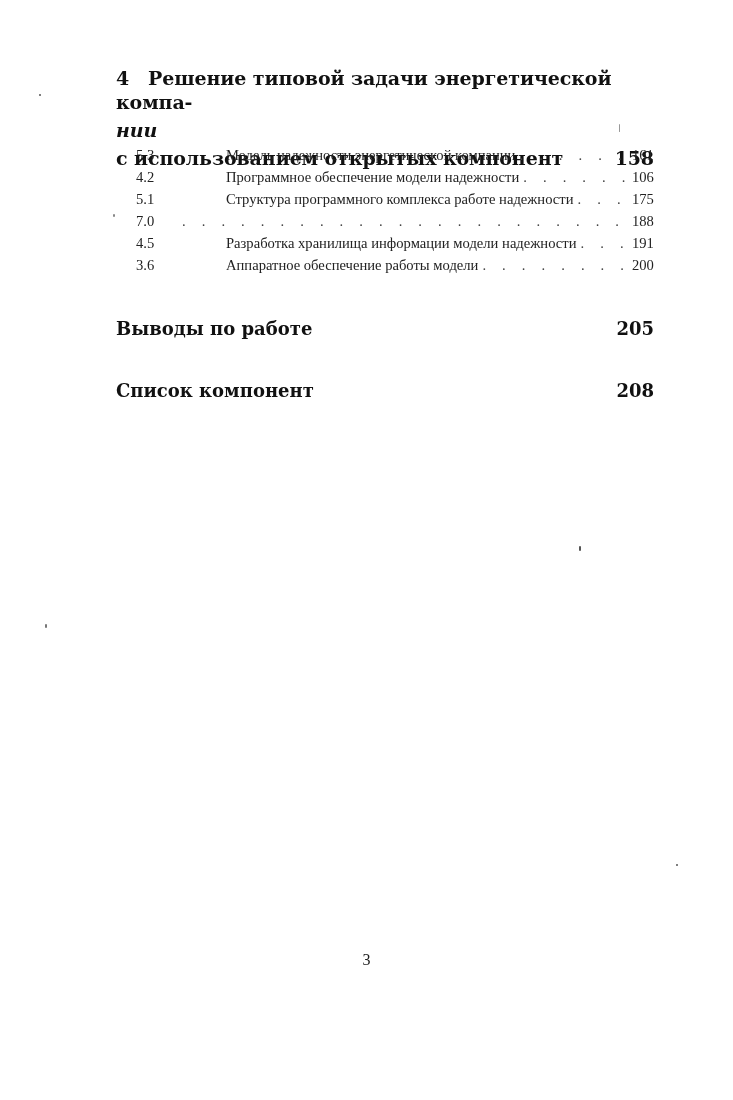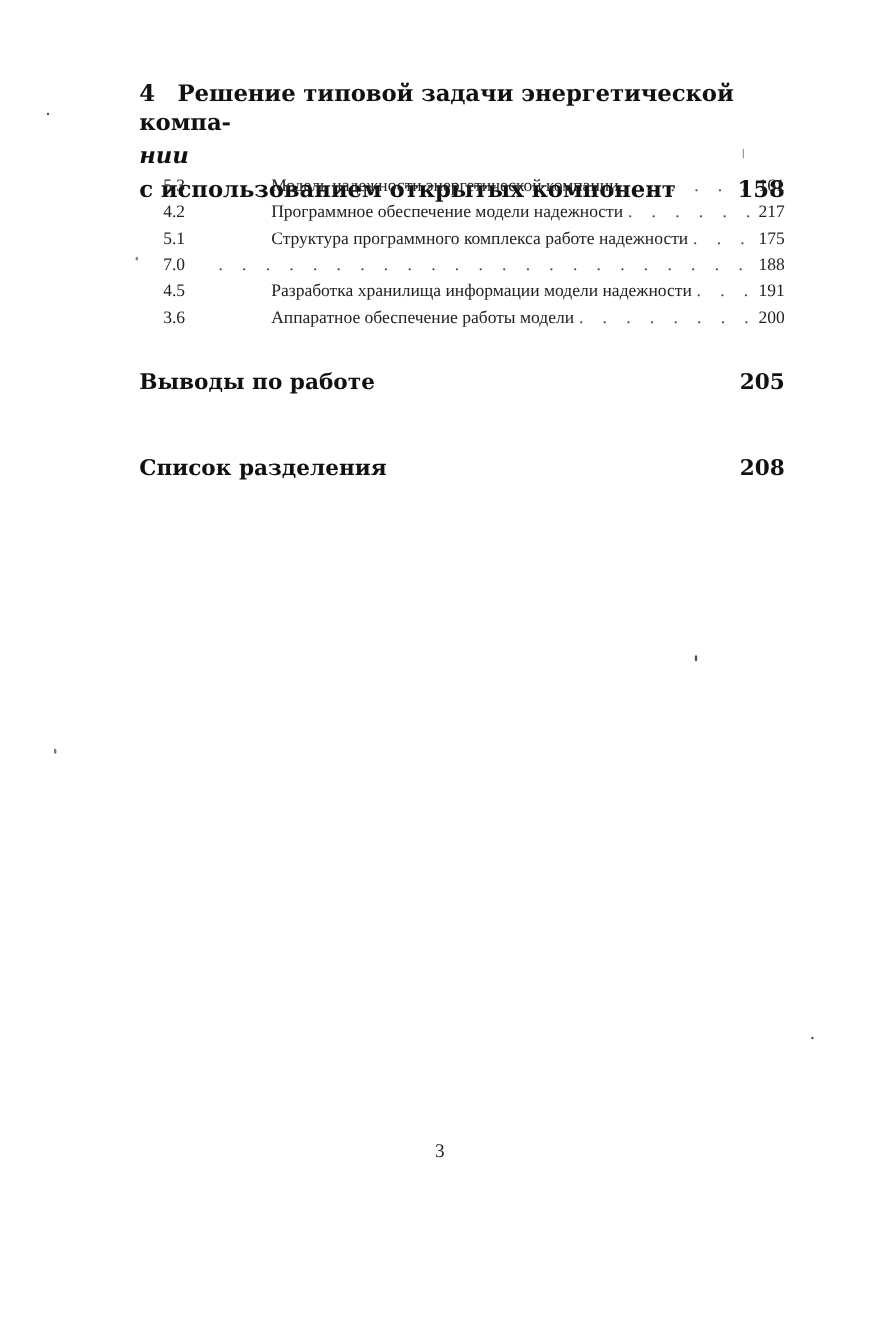--- a/index.html
+++ b/index.html
@@ -131,21 +131,21 @@
     <div class="section">
       <span class="snum">5.3</span>
       <span class="stitle">Модель надежности энергетической компании</span>
       <span class="dots">. . . . . . . . . . . . . . . . . . . . . . . . . . . . . . . . . . . . . . . . . . .</span>
       <span class="spage">161</span>
     </div>
     <div class="section">
       <span class="snum">4.2</span>
       <span class="stitle">Программное обеспечение модели надежности</span>
       <span class="dots">. . . . . . . . . . . . . . . . . . . . . . . . . . . . . . . . . . . . . . . . . . .</span>
-      <span class="spage">217</span>
+      <span class="spage">106</span>
     </div>
     <div class="section">
       <span class="snum">5.1</span>
       <span class="stitle">Структура программного комплекса работе надежности</span>
       <span class="dots">. . . . . . . . . . . . . . . . . . . . . . . . . . . . . . . . . . . . . . . . . . .</span>
       <span class="spage">175</span>
     </div>
     <div class="section">
       <span class="snum">7.0</span>
       <span class="dots">. . . . . . . . . . . . . . . . . . . . . . . . . . . . . . . . . . . . . . . . . . .</span>
@@ -158,27 +158,27 @@
       <span class="spage">191</span>
     </div>
     <div class="section">
       <span class="snum">3.6</span>
       <span class="stitle">Аппаратное обеспечение работы модели</span>
       <span class="dots">. . . . . . . . . . . . . . . . . . . . . . . . . . . . . . . . . . . . . . . . . . .</span>
       <span class="spage">200</span>
     </div>
   </div>
 
-  <div class="top-entry" style="top:308px;">
+  <div class="top-entry" style="top:318px;">
     <span>Выводы по работе</span>
     <span>205</span>
   </div>
 
   <div class="top-entry" style="top:380px;">
-    <span>Список разделения</span>
+    <span>Список компонент</span>
     <span>208</span>
   </div>
 
   <div class="folio">3</div>
 
   <div class="speck" style="left:39px;top:94px;width:2px;height:2px;"></div>
   <div class="speck" style="left:113px;top:214px;width:2px;height:3px;background:#888;"></div>
   <div class="speck" style="left:619px;top:124px;width:1px;height:8px;background:#999;"></div>
   <div class="speck" style="left:579px;top:546px;width:2px;height:5px;"></div>
   <div class="speck" style="left:45px;top:624px;width:2px;height:4px;background:#777;"></div>

